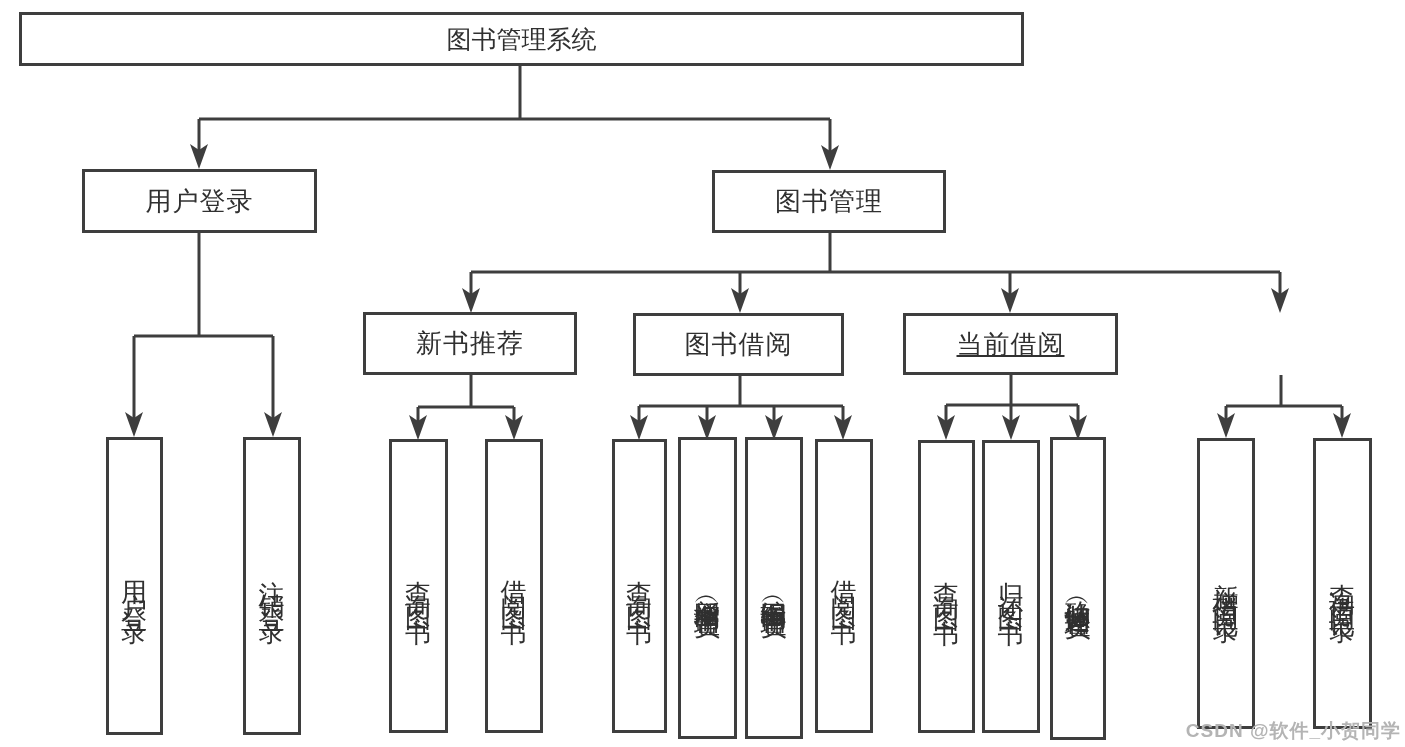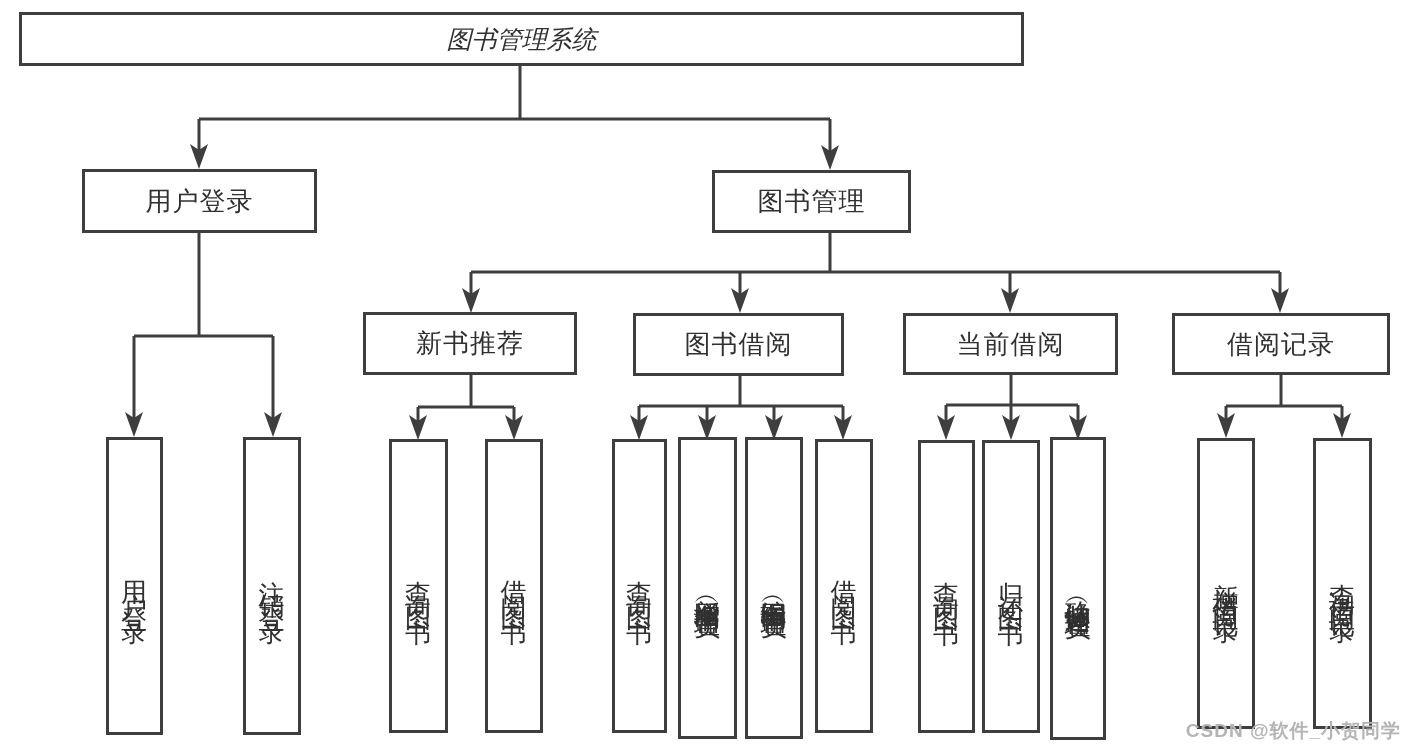--- a/index.html
+++ b/index.html
@@ -91,42 +91,39 @@
       <polygon points="765,415 774,440 783,415 774,421"></polygon>
       <polygon points="834,415 843,440 852,415 843,421"></polygon>
       <polygon points="937,415 946,440 955,415 946,421"></polygon>
       <polygon points="1002,415 1011,440 1020,415 1011,421"></polygon>
       <polygon points="1069,415 1078,440 1087,415 1078,421"></polygon>
       <polygon points="1217,413 1226,438 1235,413 1226,419"></polygon>
       <polygon points="1333,413 1342,438 1351,413 1342,419"></polygon>
     </g>
   </svg>
 
-  <div class="node root" style="left:19px; top:12px; width:1005px; height:54px;font-style:italic;">
+  <div class="node root" style="left:19px; top:12px; width:1005px; height:54px;">
     <span>图书管理系统</span>
   </div>
 
   <div class="node hnode" style="left:82px; top:169px; width:235px; height:64px;">
     <span>用户登录</span>
   </div>
-  <div class="node hnode" style="left:712px; top:170px; width:199px; height:63px;">
+  <div class="node hnode" style="left:712px; top:170px; width:234px; height:63px;">
     <span>图书管理</span>
   </div>
 
   <div class="node hnode" style="left:363px; top:312px; width:214px; height:63px;">
     <span>新书推荐</span>
   </div>
   <div class="node hnode" style="left:633px; top:313px; width:211px; height:63px;font-family:Liberation Serif, serif;">
     <span>图书借阅</span>
   </div>
-  <div class="node hnode" style="left:903px; top:313px; width:215px; height:62px;">
+  <div class="node hnode" style="left:903px; top:313px; width:215px; height:62px;text-decoration:underline;">
     <span>当前借阅</span>
-  </div>
-  <div class="node hnode" style="left:1172px; top:313px; width:218px; height:62px;">
-    <span>借阅记录</span>
   </div>
 
   <div class="node vbox" style="left:106px; top:437px; width:57px; height:298px;">
     <span class="vtext" style="letter-spacing: 13px;">用户登录</span>
   </div>
   <div class="node vbox" style="left:243px; top:437px; width:58px; height:298px;">
     <span class="vtext" style="letter-spacing: 13px;">注销登录</span>
   </div>
 
   <div class="node vbox" style="left:389px; top:439px; width:59px; height:294px;">

